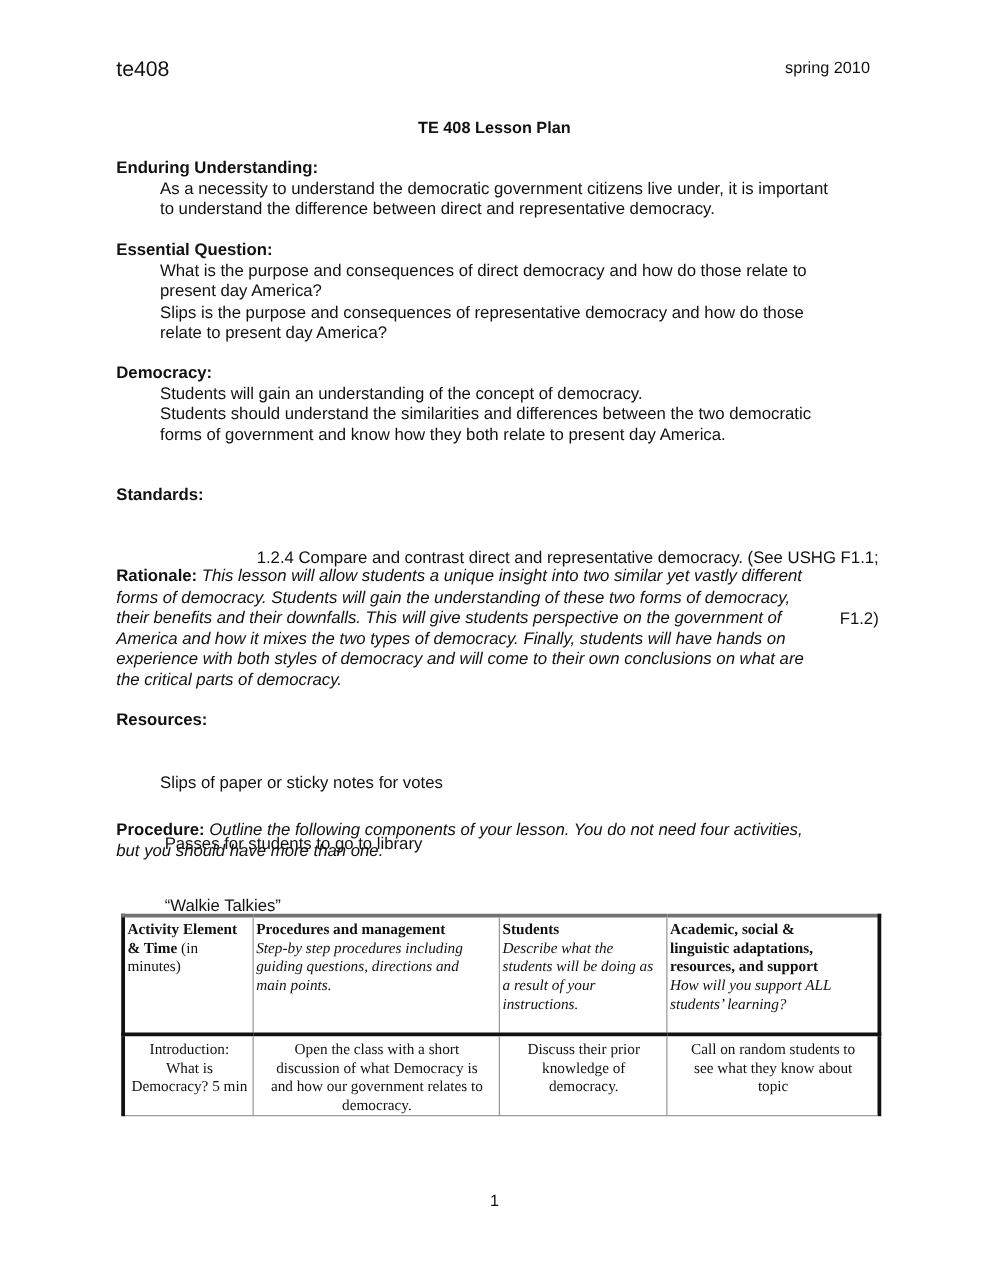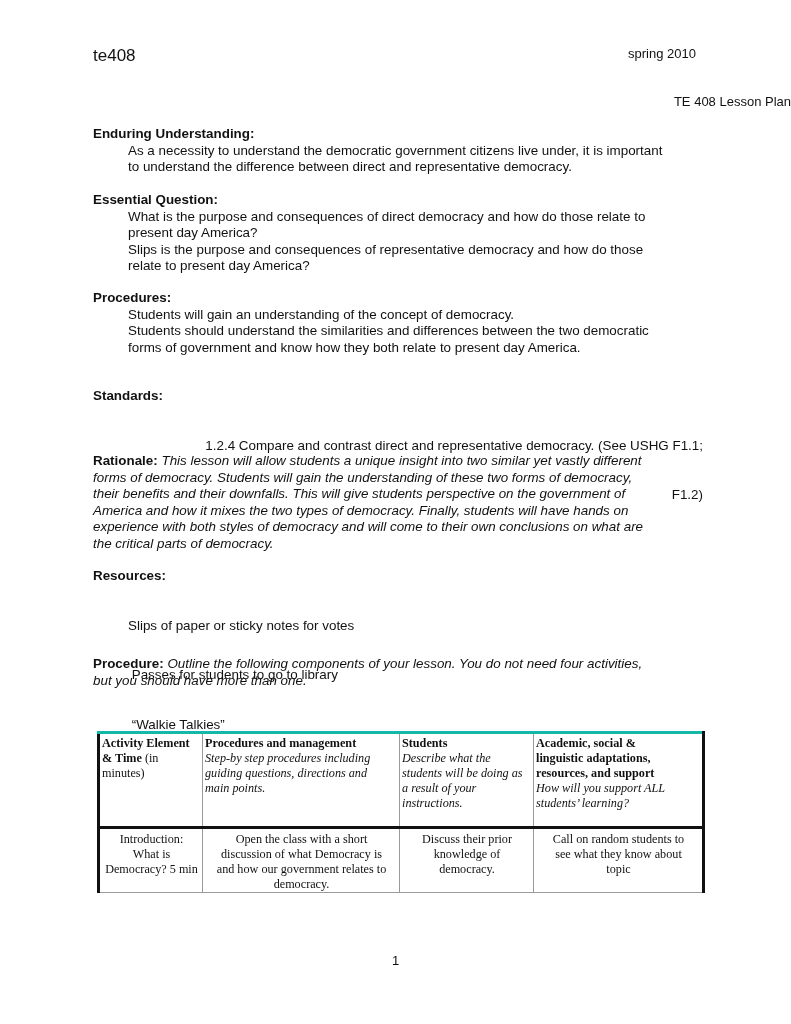--- a/index.html
+++ b/index.html
@@ -1,31 +1,31 @@
 <!DOCTYPE html>
 <html><head>
 <meta charset="utf-8">
 <style>
   html, body { margin: 0; padding: 0; background: #ffffff; }
   body { width: 791px; height: 1024px; position: relative; overflow: hidden; color: #111111; }
   .sans { font-family: "Liberation Sans", sans-serif; }
   .hdr-left { position: absolute; left: 93px; top: 46px; font-size: 17px; }
   .hdr-right { position: absolute; left: 628px; top: 46px; font-size: 13px; }
-  .title { position: absolute; left: 0; width: 791px; top: 94px; text-align: right; font-size: 13px; font-weight: normal; }
+  .title { position: absolute; left: 0; width: 791px; top: 94px; text-align: center; font-size: 13px; font-weight: bold; }
   .section { position: absolute; left: 93px; width: 610px; font-size: 13.4px; line-height: 16.5px; }
   .section .heading { font-weight: bold; }
   .section .indent { padding-left: 35px; }
   .section .line { display: block; }
   .italic { font-style: italic; }
   .bold { font-weight: bold; }
   .page-num { position: absolute; left: 392px; top: 953px; font-size: 13px; }
 
   table.plan { position: absolute; left: 97px; top: 731px; width: 605px; border-collapse: collapse; font-family: "Liberation Serif", serif; font-size: 12.2px; line-height: 15px; table-layout: fixed; }
   table.plan td { vertical-align: top; padding: 2px 1px 0 2px; border-left: 1px solid #9a9a9a; border-right: 1px solid #9a9a9a; }
-  table.plan tr.head td { border-top: 3px solid #14b8a6; border-bottom: 3px solid #111; height: 90px; }
+  table.plan tr.head td { border-top: 3px solid #737373; border-bottom: 3px solid #111; height: 90px; }
   table.plan tr.body td { border-bottom: 1px solid #9a9a9a; height: 58px; padding-top: 3px; text-align: center; }
   table.plan td.first { border-left: 3px solid #111; }
   table.plan td.last { border-right: 3px solid #111; }
   .cell-line { display: block; white-space: nowrap; }
 </style>
 </head>
 <body>
 
 <div class="hdr-left sans">te408</div>
 <div class="hdr-right sans">spring 2010</div>
@@ -44,21 +44,21 @@
   <div class="heading">Essential Question:</div>
   <div class="indent">
     <span class="line">What is the purpose and consequences of direct democracy and how do those relate to</span>
     <span class="line">present day America?</span>
     <span class="line">Slips is the purpose and consequences of representative democracy and how do those</span>
     <span class="line">relate to present day America?</span>
   </div>
 </div>
 
 <div class="section sans" style="top:290px;">
-  <div class="heading">Procedures:</div>
+  <div class="heading">Democracy:</div>
   <div class="indent">
     <span class="line">Students will gain an understanding of the concept of democracy.</span>
     <span class="line">Students should understand the similarities and differences between the two democratic</span>
     <span class="line">forms of government and know how they both relate to present day America.</span>
   </div>
 </div>
 
 <div class="section sans" style="top:388px;">
   <div class="heading">Standards:</div>
   <div class="indent" style="white-space:pre;text-align:right;">

